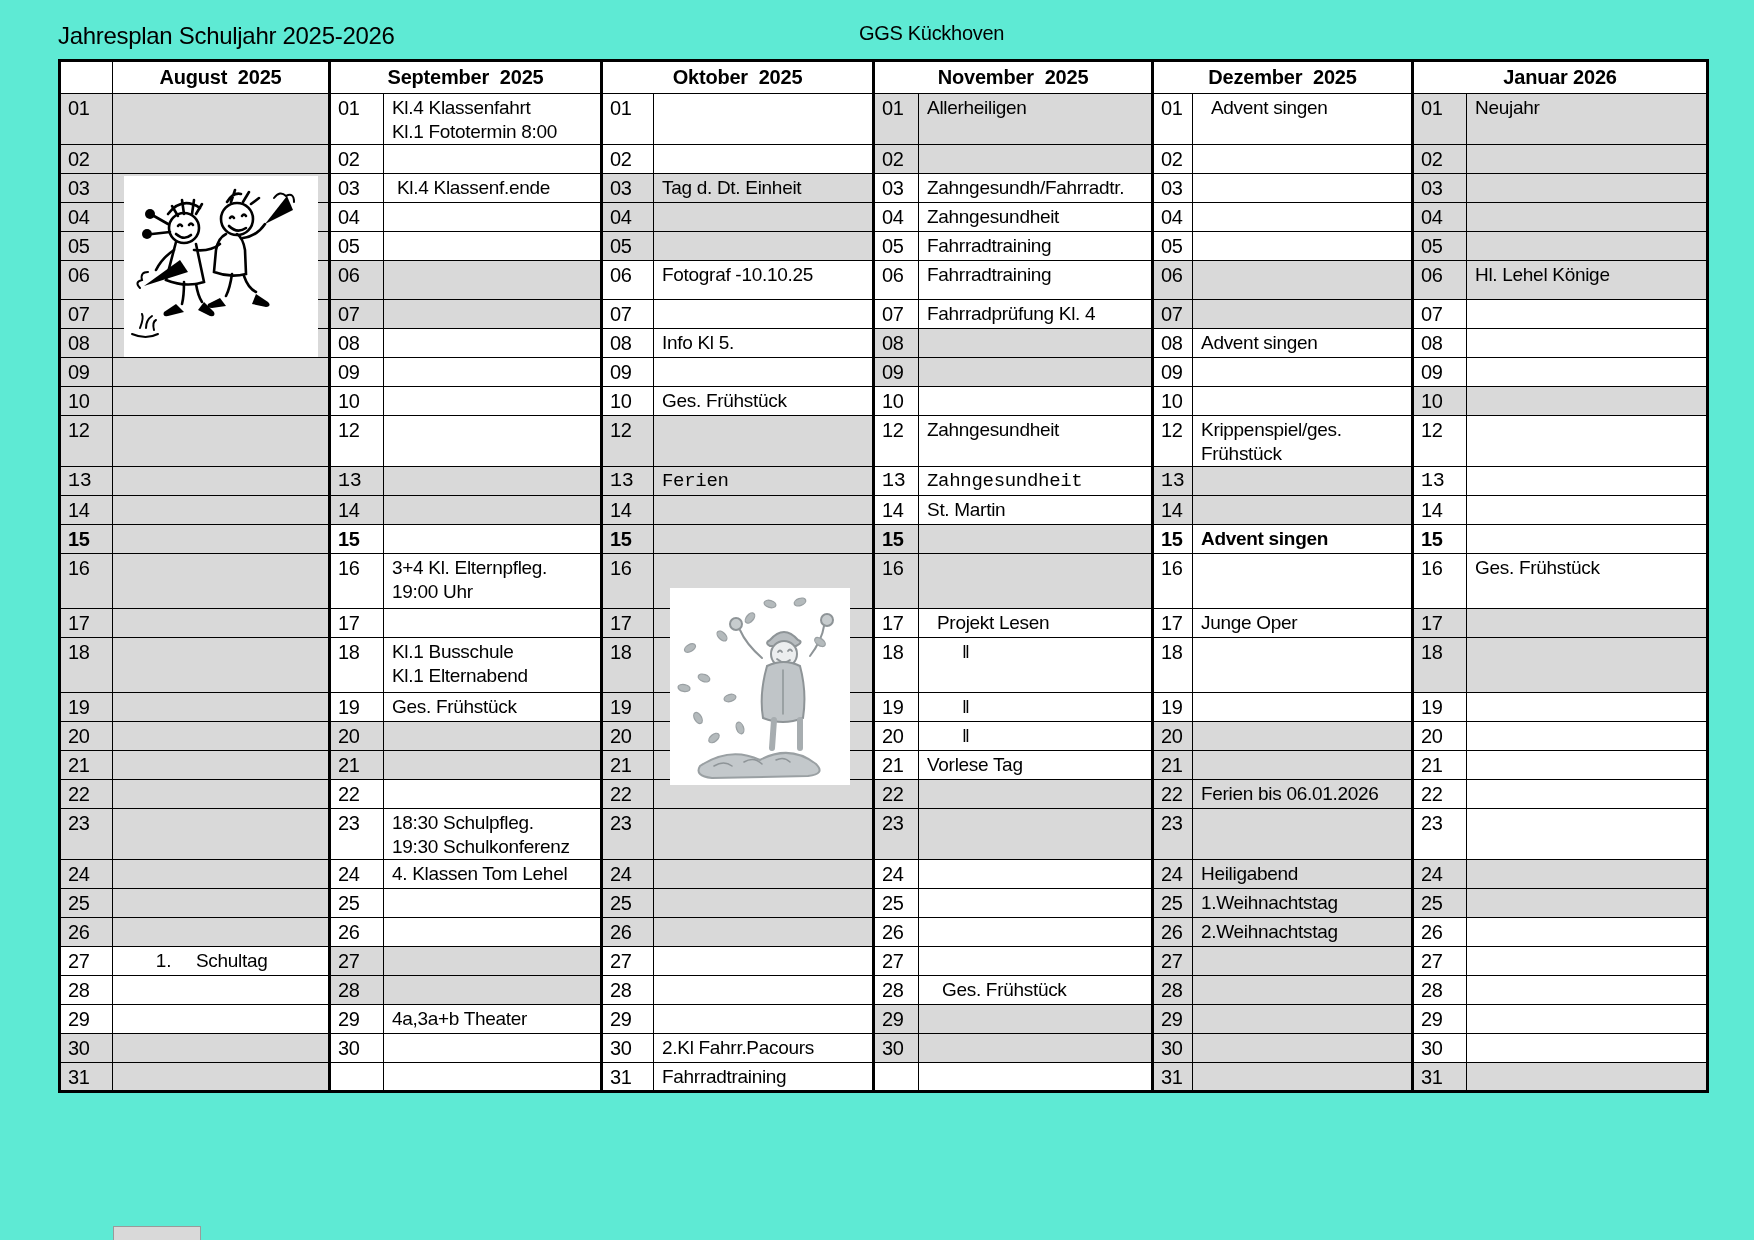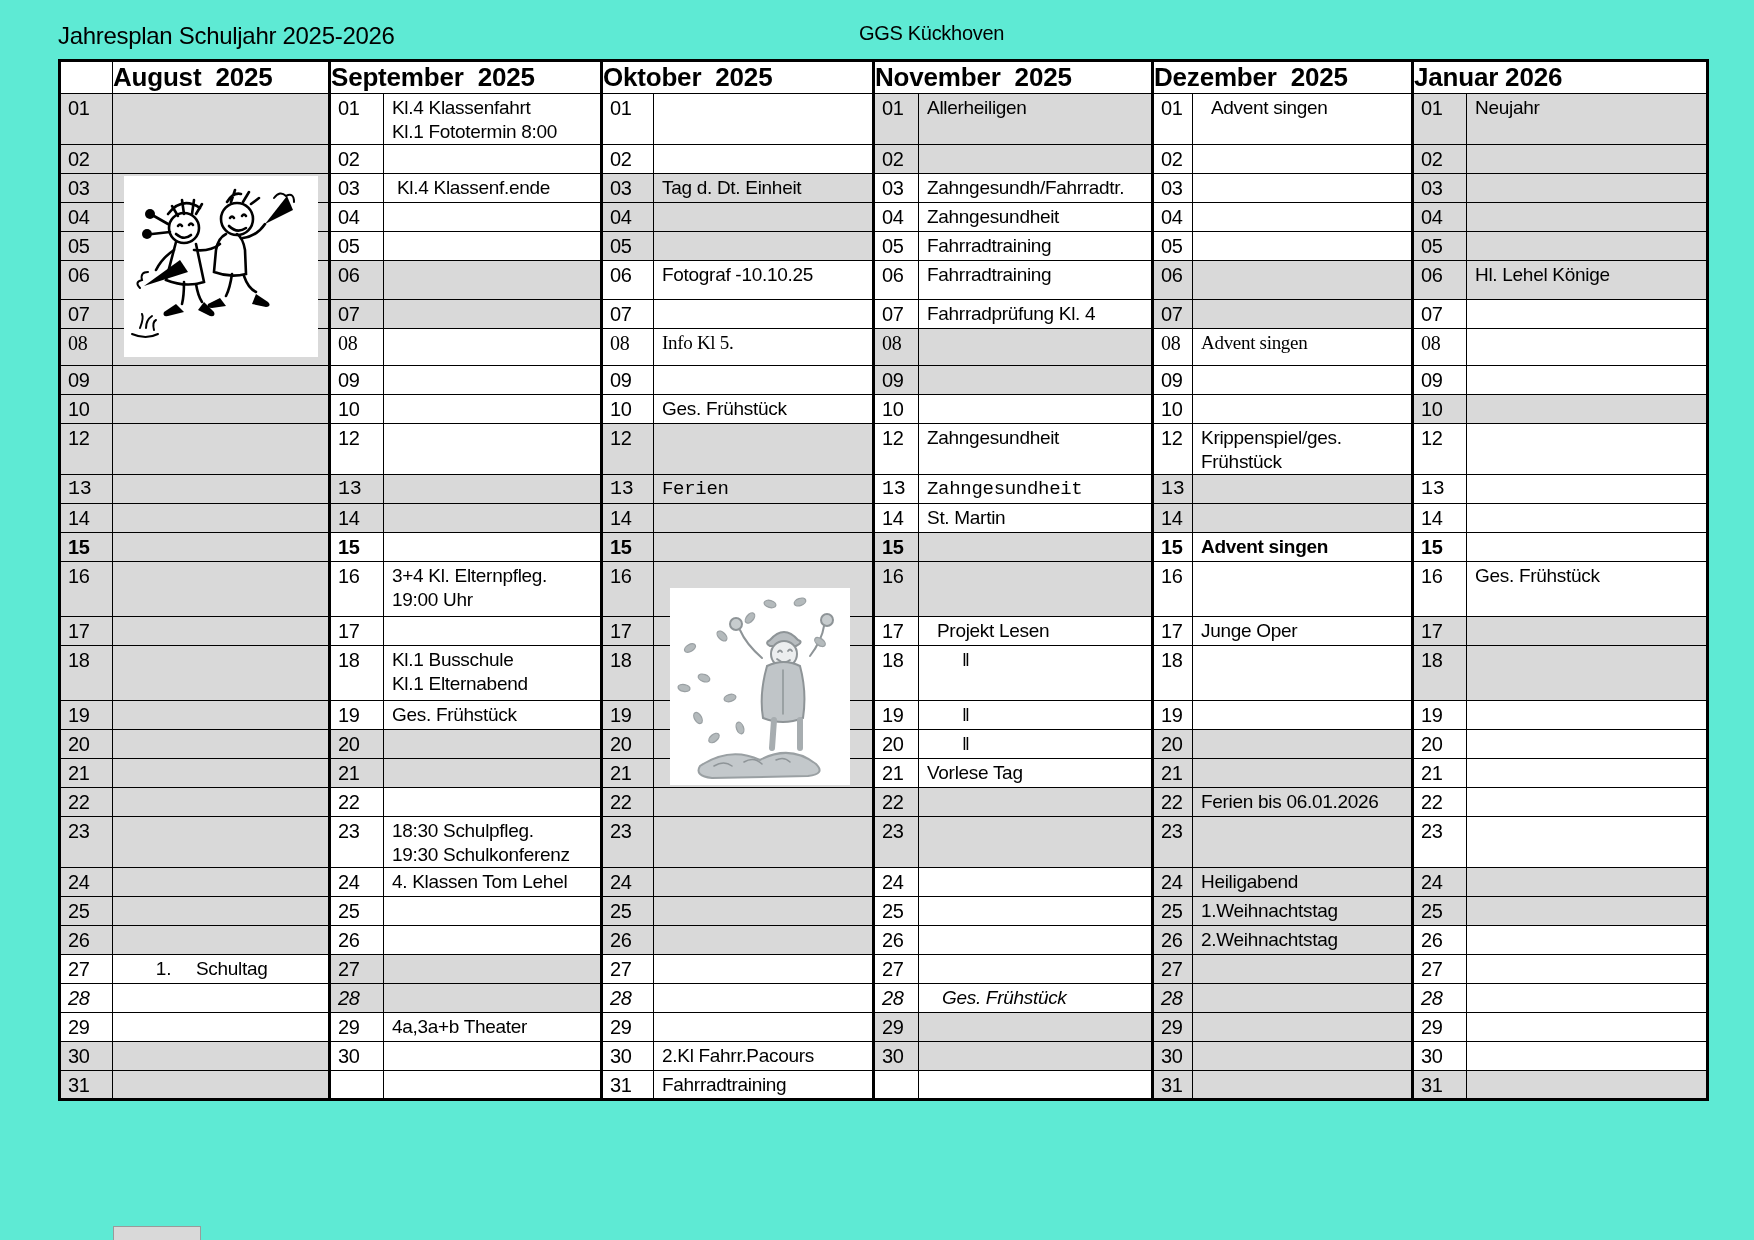--- a/index.html
+++ b/index.html
@@ -4,21 +4,21 @@
 <style>
   html,body{margin:0;padding:0;background:#fff;}
   .page{position:relative;width:1754px;height:1240px;background:#5eead4;overflow:hidden;
         font-family:"Liberation Sans",sans-serif;color:#000;}
   .title{position:absolute;left:58px;top:22px;font-size:24px;font-weight:normal;letter-spacing:-0.3px;}
   .school{position:absolute;left:859px;top:22px;font-size:20px;letter-spacing:-0.3px;}
   table.cal{position:absolute;left:58px;top:59px;width:1648px;border-collapse:collapse;
             table-layout:fixed;background:#fff;border:3px solid #000;}
   .cal td,.cal th{border:1.5px solid #000;vertical-align:top;overflow:hidden;padding:0;}
   .cal .mb{border-left:3px solid #000;}
-  .cal .mh{font-weight:bold;font-size:26px;text-align:left;vertical-align:middle;white-space:pre;letter-spacing:-0.2px;}
+  .cal .mh{font-weight:bold;font-size:20px;text-align:center;vertical-align:middle;white-space:pre;letter-spacing:-0.2px;}
   .cal .dcol{padding:2px 0 0 7px;font-size:20px;line-height:24px;letter-spacing:-0.3px;}
   .cal .ecol{padding:2px 0 0 8px;font-size:19px;line-height:24px;white-space:pre-wrap;letter-spacing:-0.3px;}
   .cal .sh{background:#d9d9d9;}
   .clip{position:absolute;background:#fff;z-index:5;}
   .stray{position:absolute;left:113px;top:1226px;width:86px;height:13px;background:#d9d9d9;border:1px solid #9a9a9a;}
 </style>
 </head>
 <body>
 
 <div class="page">
@@ -143,21 +143,21 @@
           <td class="ecol sh"></td>
           <td class="dcol mb">07</td>
           <td class="ecol"></td>
           <td class="dcol mb">07</td>
           <td class="ecol">Fahrradprüfung Kl. 4</td>
           <td class="dcol mb sh">07</td>
           <td class="ecol sh"></td>
           <td class="dcol mb">07</td>
           <td class="ecol"></td>
         </tr>
-        <tr style="height: 37px; font-family: Liberation Serif, serif;">
+        <tr style="height: 29px;">
           <td class="dcol mb sh">08</td>
           <td class="ecol sh"></td>
           <td class="dcol mb">08</td>
           <td class="ecol"></td>
           <td class="dcol mb">08</td>
           <td class="ecol">Info Kl 5.</td>
           <td class="dcol mb sh">08</td>
           <td class="ecol sh"></td>
           <td class="dcol mb">08</td>
           <td class="ecol">Advent singen</td>
@@ -413,21 +413,21 @@
           <td class="ecol sh"></td>
           <td class="dcol mb">27</td>
           <td class="ecol"></td>
           <td class="dcol mb">27</td>
           <td class="ecol"></td>
           <td class="dcol mb sh">27</td>
           <td class="ecol sh"></td>
           <td class="dcol mb">27</td>
           <td class="ecol"></td>
         </tr>
-        <tr style="height: 29px; font-style: italic;">
+        <tr style="height: 29px;">
           <td class="dcol mb">28</td>
           <td class="ecol"></td>
           <td class="dcol mb sh">28</td>
           <td class="ecol sh"></td>
           <td class="dcol mb">28</td>
           <td class="ecol"></td>
           <td class="dcol mb">28</td>
           <td class="ecol">   Ges. Frühstück</td>
           <td class="dcol mb sh">28</td>
           <td class="ecol sh"></td>

